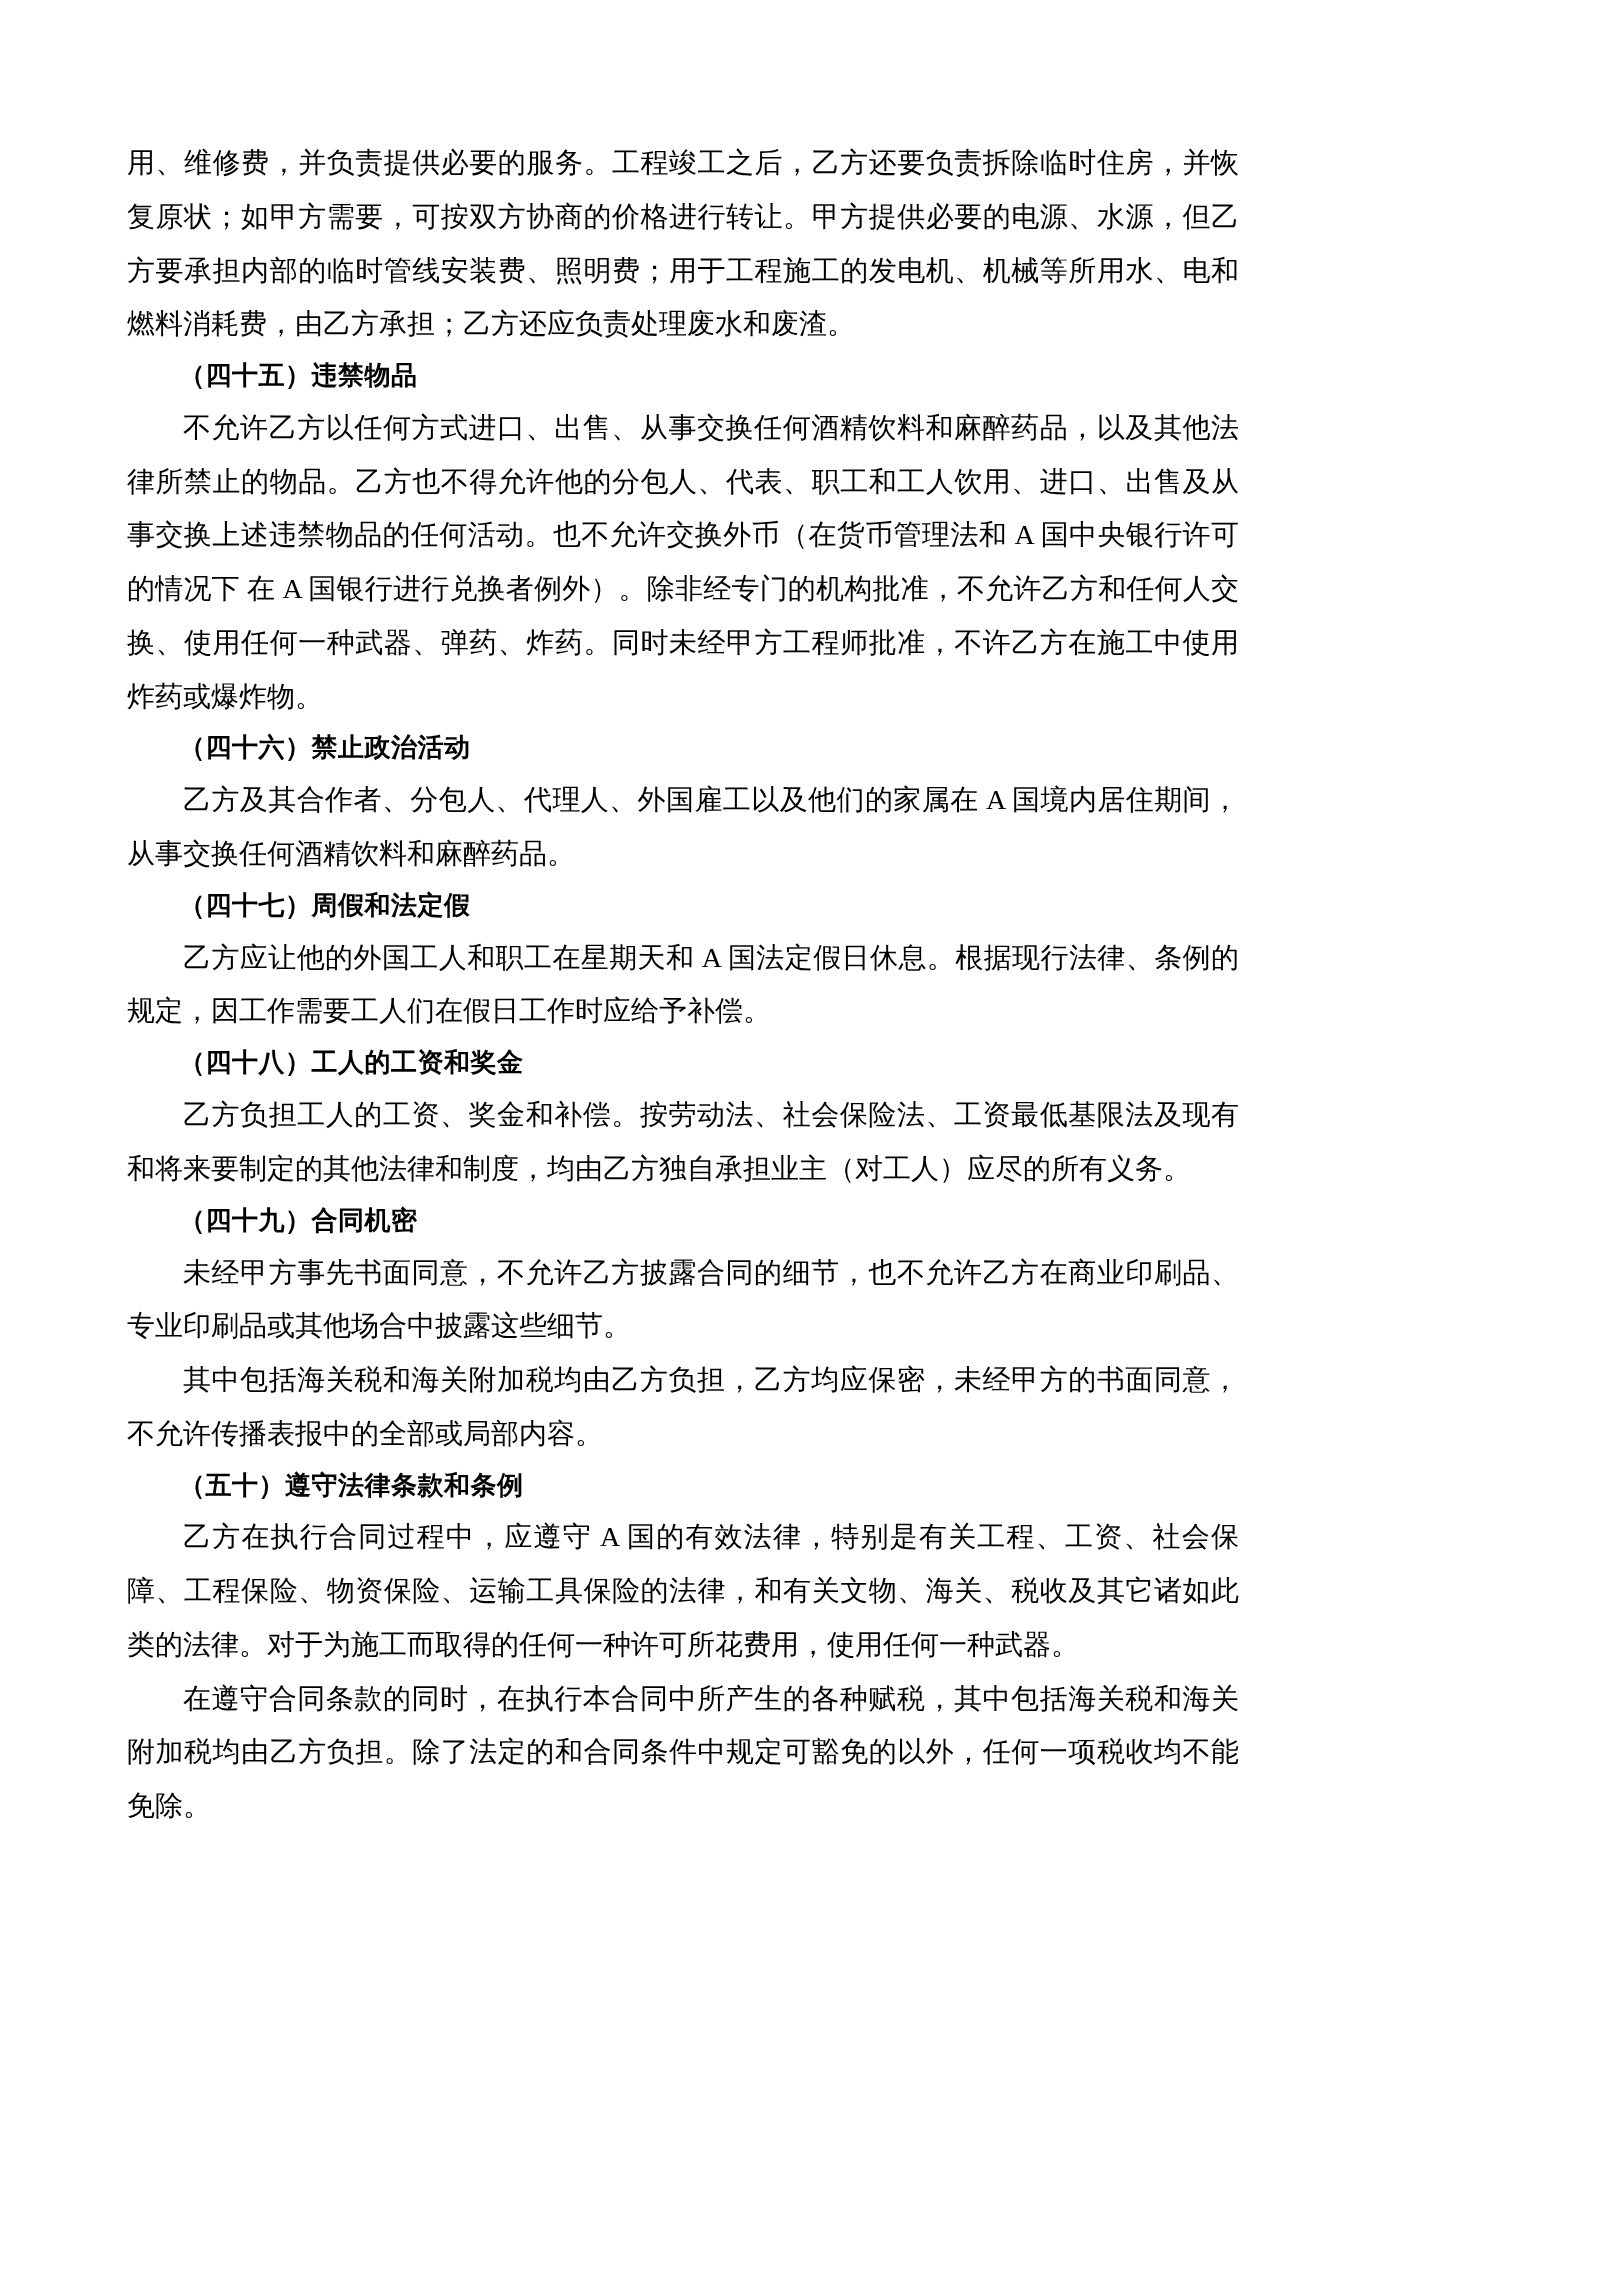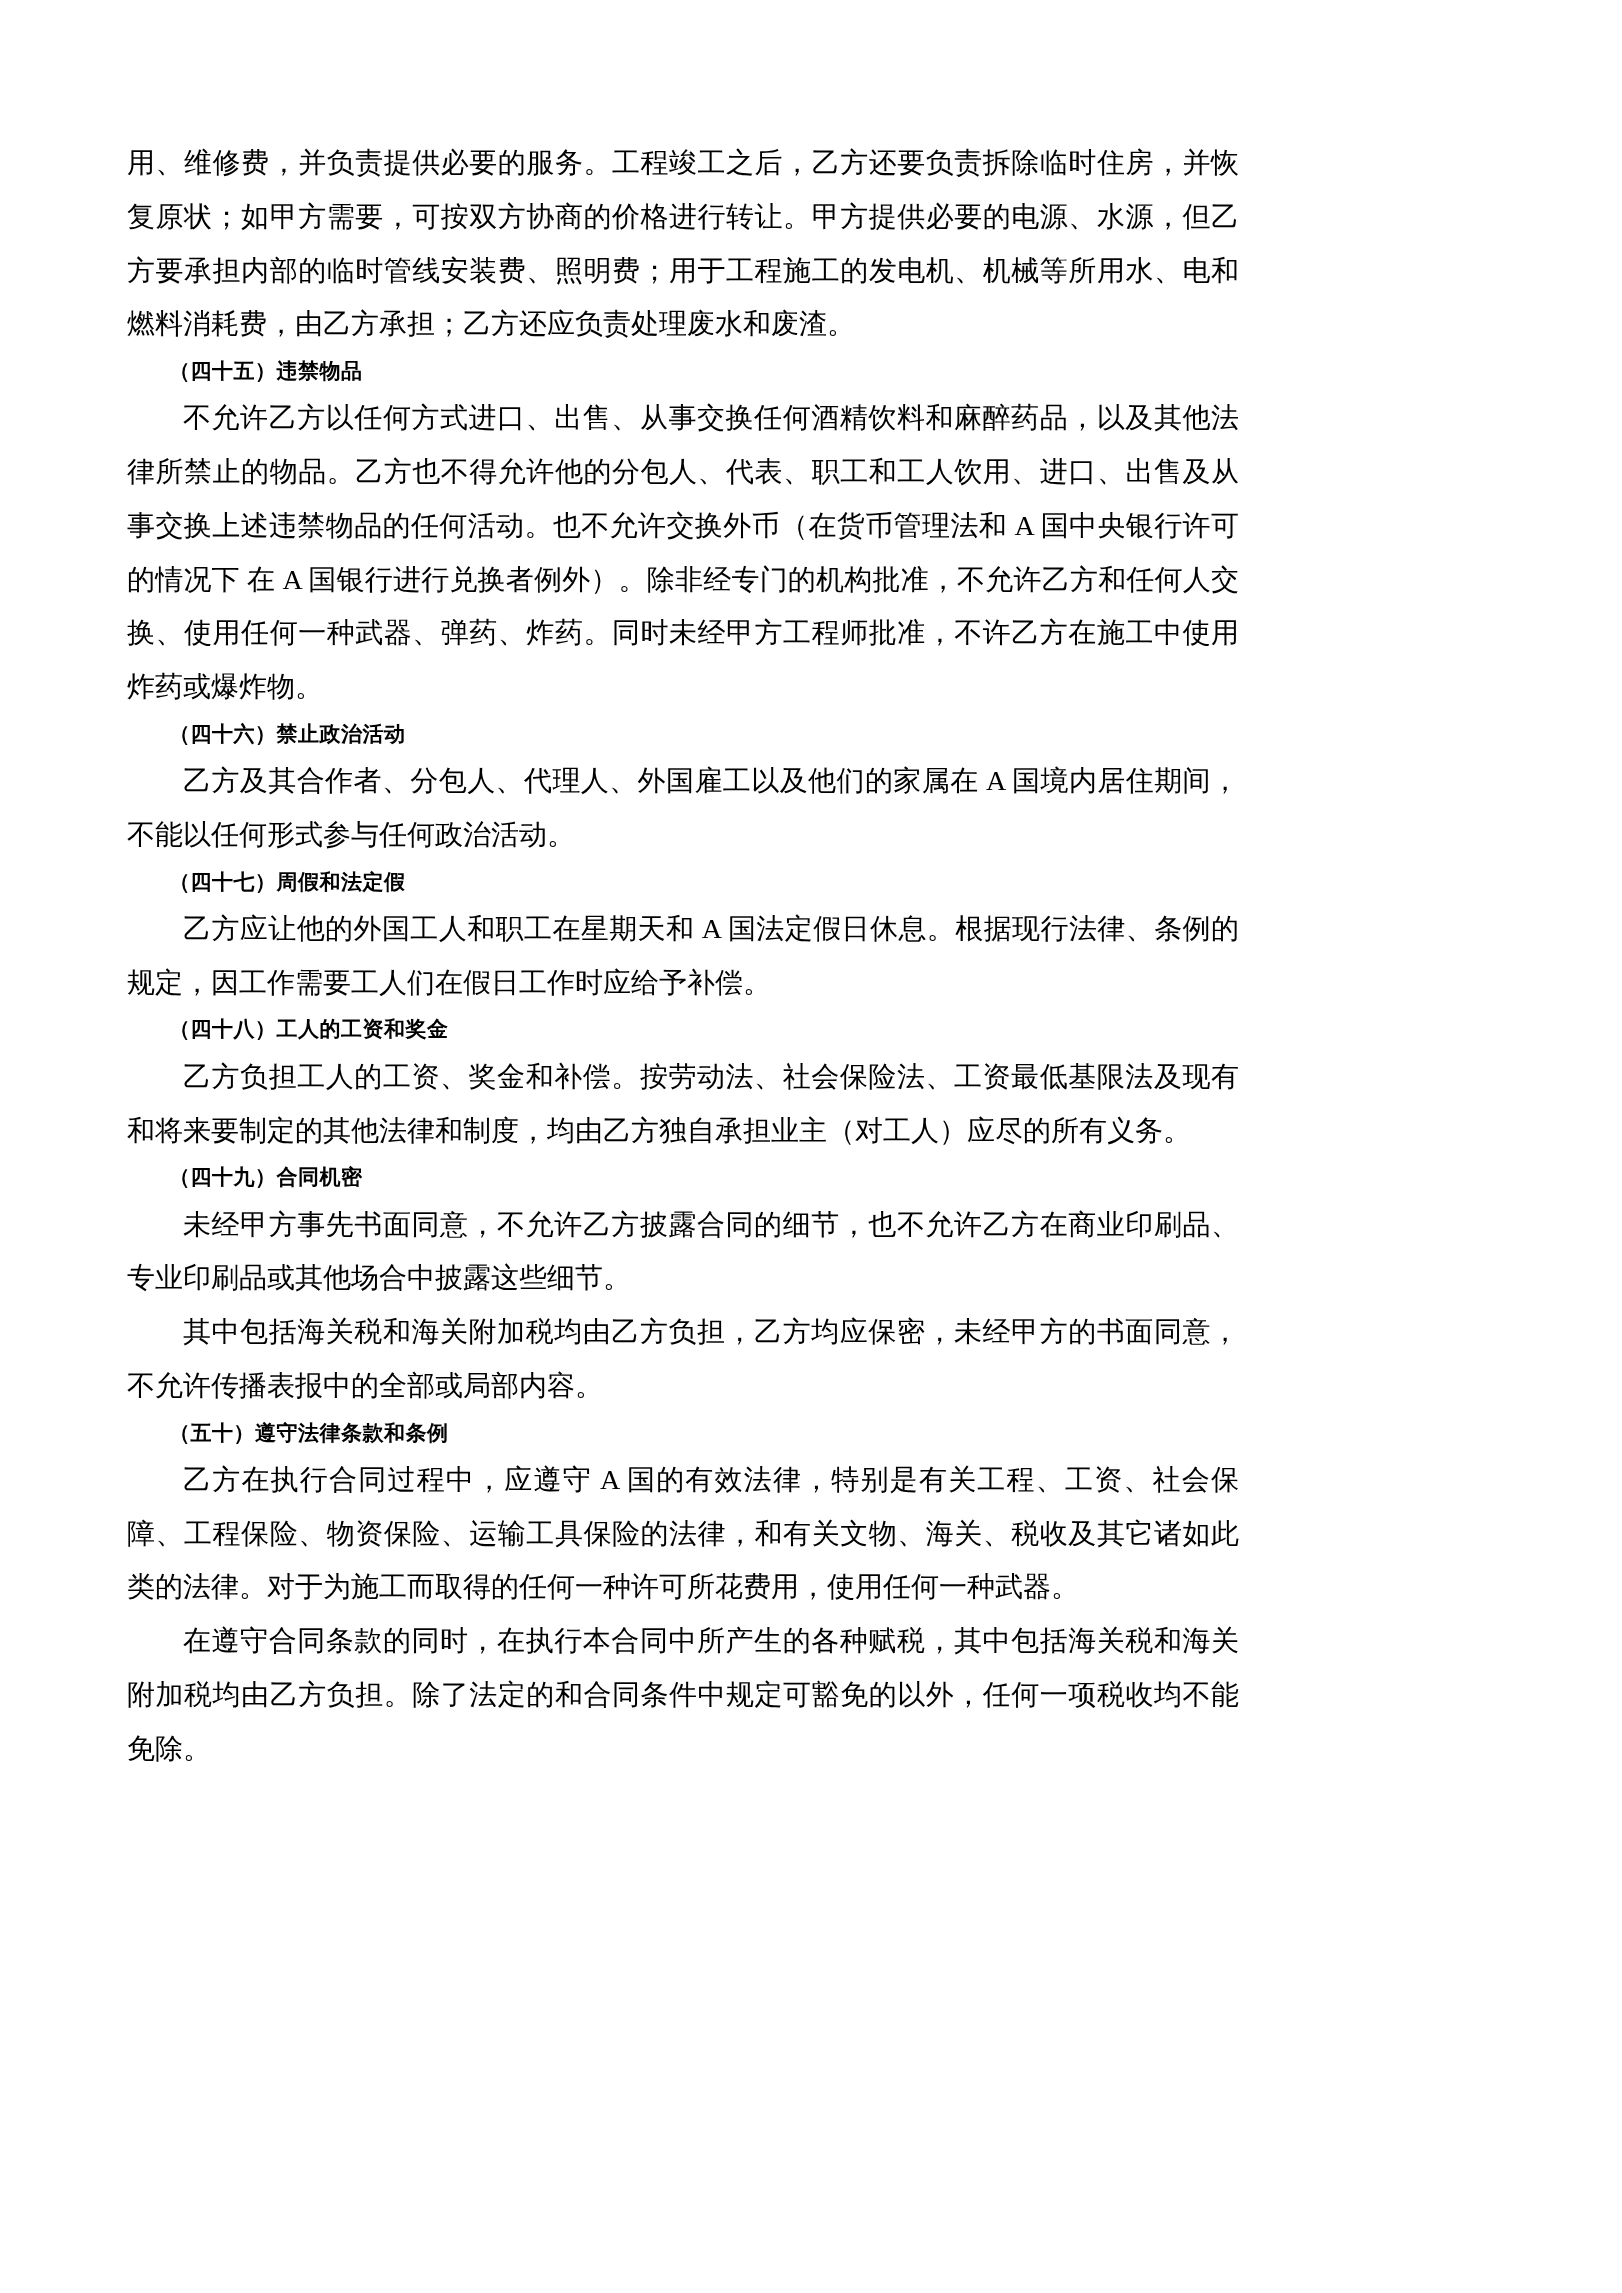--- a/index.html
+++ b/index.html
@@ -34,38 +34,38 @@
   .para {
     text-indent: 2em;
     margin-bottom: 0;
   }
   .para.cont {
     text-indent: 0;
   }
   .heading {
     font-family: "Liberation Sans", "DejaVu Sans", sans-serif;
     font-weight: bold;
-    font-size: 21px;
+    font-size: 26px;
     text-indent: 2em;
     letter-spacing: 0.5px;
   }
 </style>
 </head>
 <body>
 
 <div class="page">
   <div class="doc-body">
 
     <p class="para cont">用、维修费，并负责提供必要的服务。工程竣工之后，乙方还要负责拆除临时住房，并恢复原状；如甲方需要，可按双方协商的价格进行转让。甲方提供必要的电源、水源，但乙方要承担内部的临时管线安装费、照明费；用于工程施工的发电机、机械等所用水、电和燃料消耗费，由乙方承担；乙方还应负责处理废水和废渣。</p>
 
     <p class="heading">（四十五）违禁物品</p>
     <p class="para">不允许乙方以任何方式进口、出售、从事交换任何酒精饮料和麻醉药品，以及其他法律所禁止的物品。乙方也不得允许他的分包人、代表、职工和工人饮用、进口、出售及从事交换上述违禁物品的任何活动。也不允许交换外币（在货币管理法和 A 国中央银行许可的情况下 在 A 国银行进行兑换者例外）。除非经专门的机构批准，不允许乙方和任何人交换、使用任何一种武器、弹药、炸药。同时未经甲方工程师批准，不许乙方在施工中使用炸药或爆炸物。</p>
 
     <p class="heading">（四十六）禁止政治活动</p>
-    <p class="para">乙方及其合作者、分包人、代理人、外国雇工以及他们的家属在 A 国境内居住期间，不能以任何形式参与任何政治活动。</p>
+    <p class="para">乙方及其合作者、分包人、代理人、外国雇工以及他们的家属在 A 国境内居住期间，从事交换任何酒精饮料和麻醉药品。</p>
 
     <p class="heading">（四十七）周假和法定假</p>
     <p class="para">乙方应让他的外国工人和职工在星期天和 A 国法定假日休息。根据现行法律、条例的规定，因工作需要工人们在假日工作时应给予补偿。</p>
 
     <p class="heading">（四十八）工人的工资和奖金</p>
     <p class="para">乙方负担工人的工资、奖金和补偿。按劳动法、社会保险法、工资最低基限法及现有和将来要制定的其他法律和制度，均由乙方独自承担业主（对工人）应尽的所有义务。</p>
 
     <p class="heading">（四十九）合同机密</p>
     <p class="para">未经甲方事先书面同意，不允许乙方披露合同的细节，也不允许乙方在商业印刷品、专业印刷品或其他场合中披露这些细节。</p>
     <p class="para">其中包括海关税和海关附加税均由乙方负担，乙方均应保密，未经甲方的书面同意，不允许传播表报中的全部或局部内容。</p>

